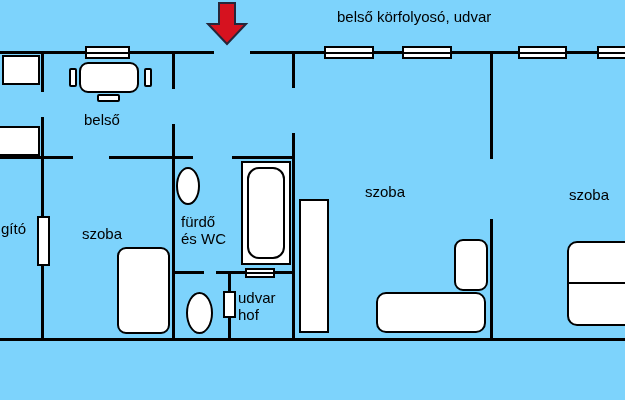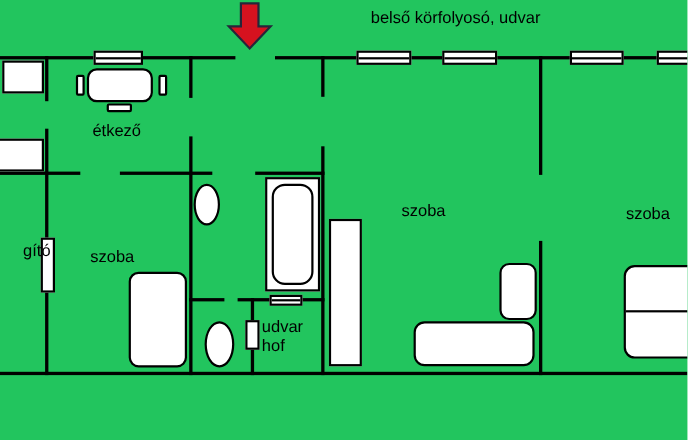--- a/index.html
+++ b/index.html
@@ -1,18 +1,18 @@
 <!DOCTYPE html>
 <html><head>
 <meta charset="utf-8">
 <style>
   html,body { margin:0; padding:0; background:#fff; }
   #floorplan {
     position:relative; width:625px; height:400px;
-    background:#22c55e; overflow:hidden;
+    background:#7dd3fc; overflow:hidden;
     font-family:"Liberation Sans", sans-serif;
   }
   .wall { position:absolute; background:#000; }
   .window { position:absolute; background:#fff; border:2px solid #000; box-sizing:border-box; }
   .window-h::after {
     content:''; position:absolute; left:0; right:0; top:50%;
     transform:translateY(-50%); height:2px; background:#000;
   }
   .furn { position:absolute; background:#fff; border:2px solid #000; box-sizing:border-box; }
   .ellipse { border-radius:50%; }
@@ -81,26 +81,30 @@
 
   <div class="furn" style="left:567px;top:241px;width:64px;height:85px;border-radius:10px 0 0 10px;">
     <div class="bed-divider"></div>
   </div>
 
   <svg class="arrow-svg" width="55" height="50" viewBox="0 0 55 50">
     <polygon points="19,3 35,3 35,24 46,24 27,44 8,24 19,24" fill="#d6121f"></polygon>
   </svg>
 
   <div class="lbl" style="left:337px;top:8px;">belső körfolyosó, udvar</div>
-  <div class="lbl" style="left:84px;top:111px;">étkező</div>
+  <div class="lbl" style="left:84px;top:111px;">belső</div>
   <div class="lbl" style="left:82px;top:225px;">szoba</div>
   <div class="lbl" style="left:365px;top:183px;">szoba</div>
   <div class="lbl" style="left:569px;top:186px;">szoba</div>
 
+  <div class="lbl lbl-2line" style="left:181px;top:213px;">
+    <span style="display:block;">fürdő</span>
+    <span style="display:block;">és WC</span>
+  </div>
 
   <div class="lbl lbl-2line" style="left:238px;top:289px;">
     <span style="display:block;">udvar</span>
     <span style="display:block;">hof</span>
   </div>
 
-  <div class="lbl" style="left:1px;top:220px;margin-left:20px;">gító</div>
+  <div class="lbl" style="left:1px;top:220px;">gító</div>
 
 </div>
 
 </body></html>

